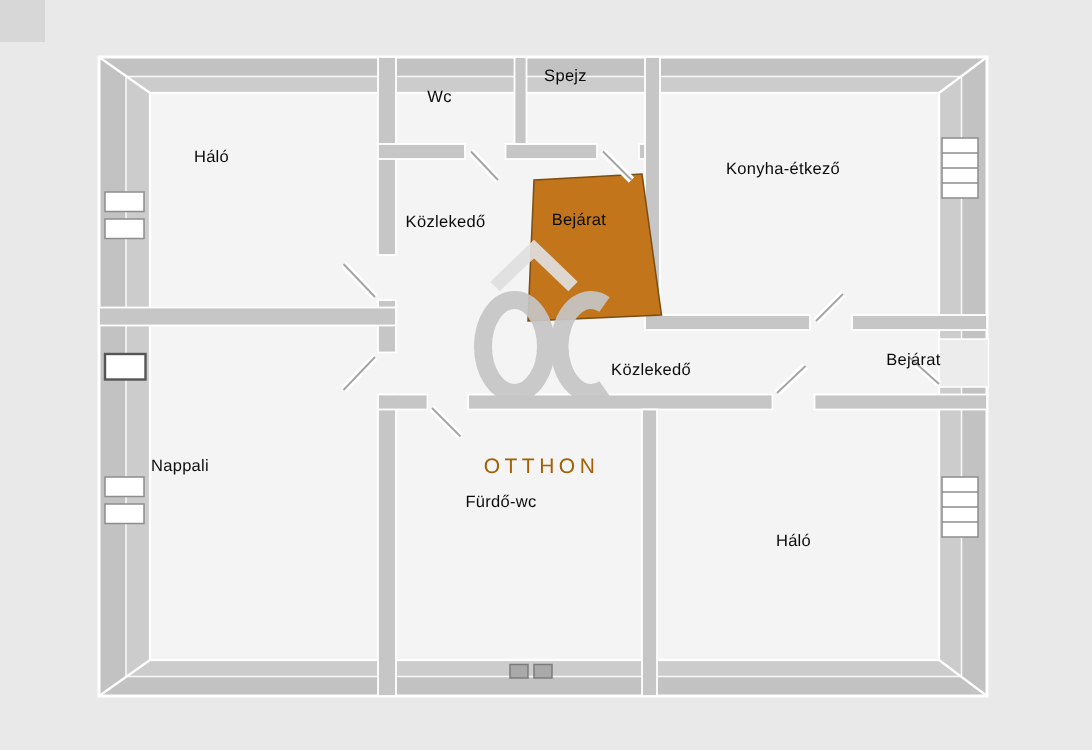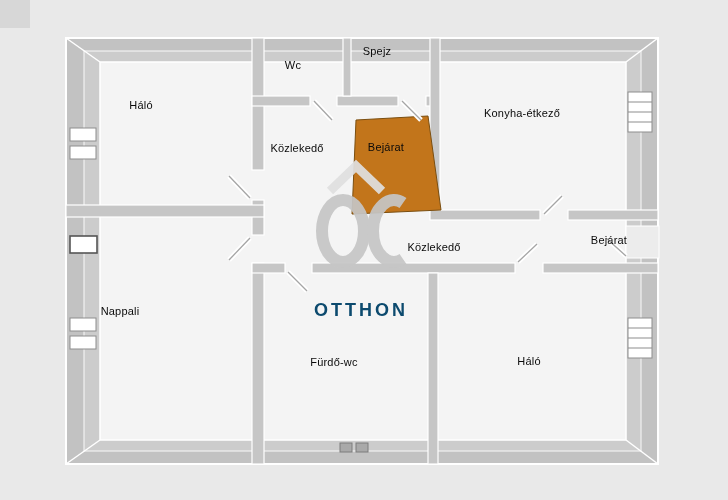--- a/index.html
+++ b/index.html
@@ -21,23 +21,23 @@
     font-size:11px;
     color:#0a0a0a;
     white-space:nowrap;
     letter-spacing:0.2px;
   }
   .watermark-words{
     position:absolute;
     left:361px;top:310px;
     transform:translate(-50%,-50%);
     text-align:center;
-    color:#0c4a6e;
-    font-weight:bold;
-    font-size:18px;
+    color:#a16207;
+    font-weight:normal;
+    font-size:14px;
     letter-spacing:3px;
     line-height:24px;
     user-select:none;
   }
 </style>
 </head>
 <body>
 
 <div class="stage">
 
@@ -142,16 +142,16 @@
 
   <span class="room-label" style="left:141px;top:105px">Háló</span>
   <span class="room-label" style="left:293px;top:65px">Wc</span>
   <span class="room-label" style="left:377px;top:51px">Spejz</span>
   <span class="room-label" style="left:522px;top:113px">Konyha-étkező</span>
   <span class="room-label" style="left:297px;top:148px">Közlekedő</span>
   <span class="room-label" style="left:386px;top:147px">Bejárat</span>
   <span class="room-label" style="left:434px;top:247px">Közlekedő</span>
   <span class="room-label" style="left:609px;top:240px">Bejárat</span>
   <span class="room-label" style="left:120px;top:311px">Nappali</span>
-  <span class="room-label" style="left:334px;top:362px">Fürdő-wc</span>
+  <span class="room-label" style="left:334px;top:335px">Fürdő-wc</span>
   <span class="room-label" style="left:529px;top:361px">Háló</span>
 
 </div>
 
 </body></html>

